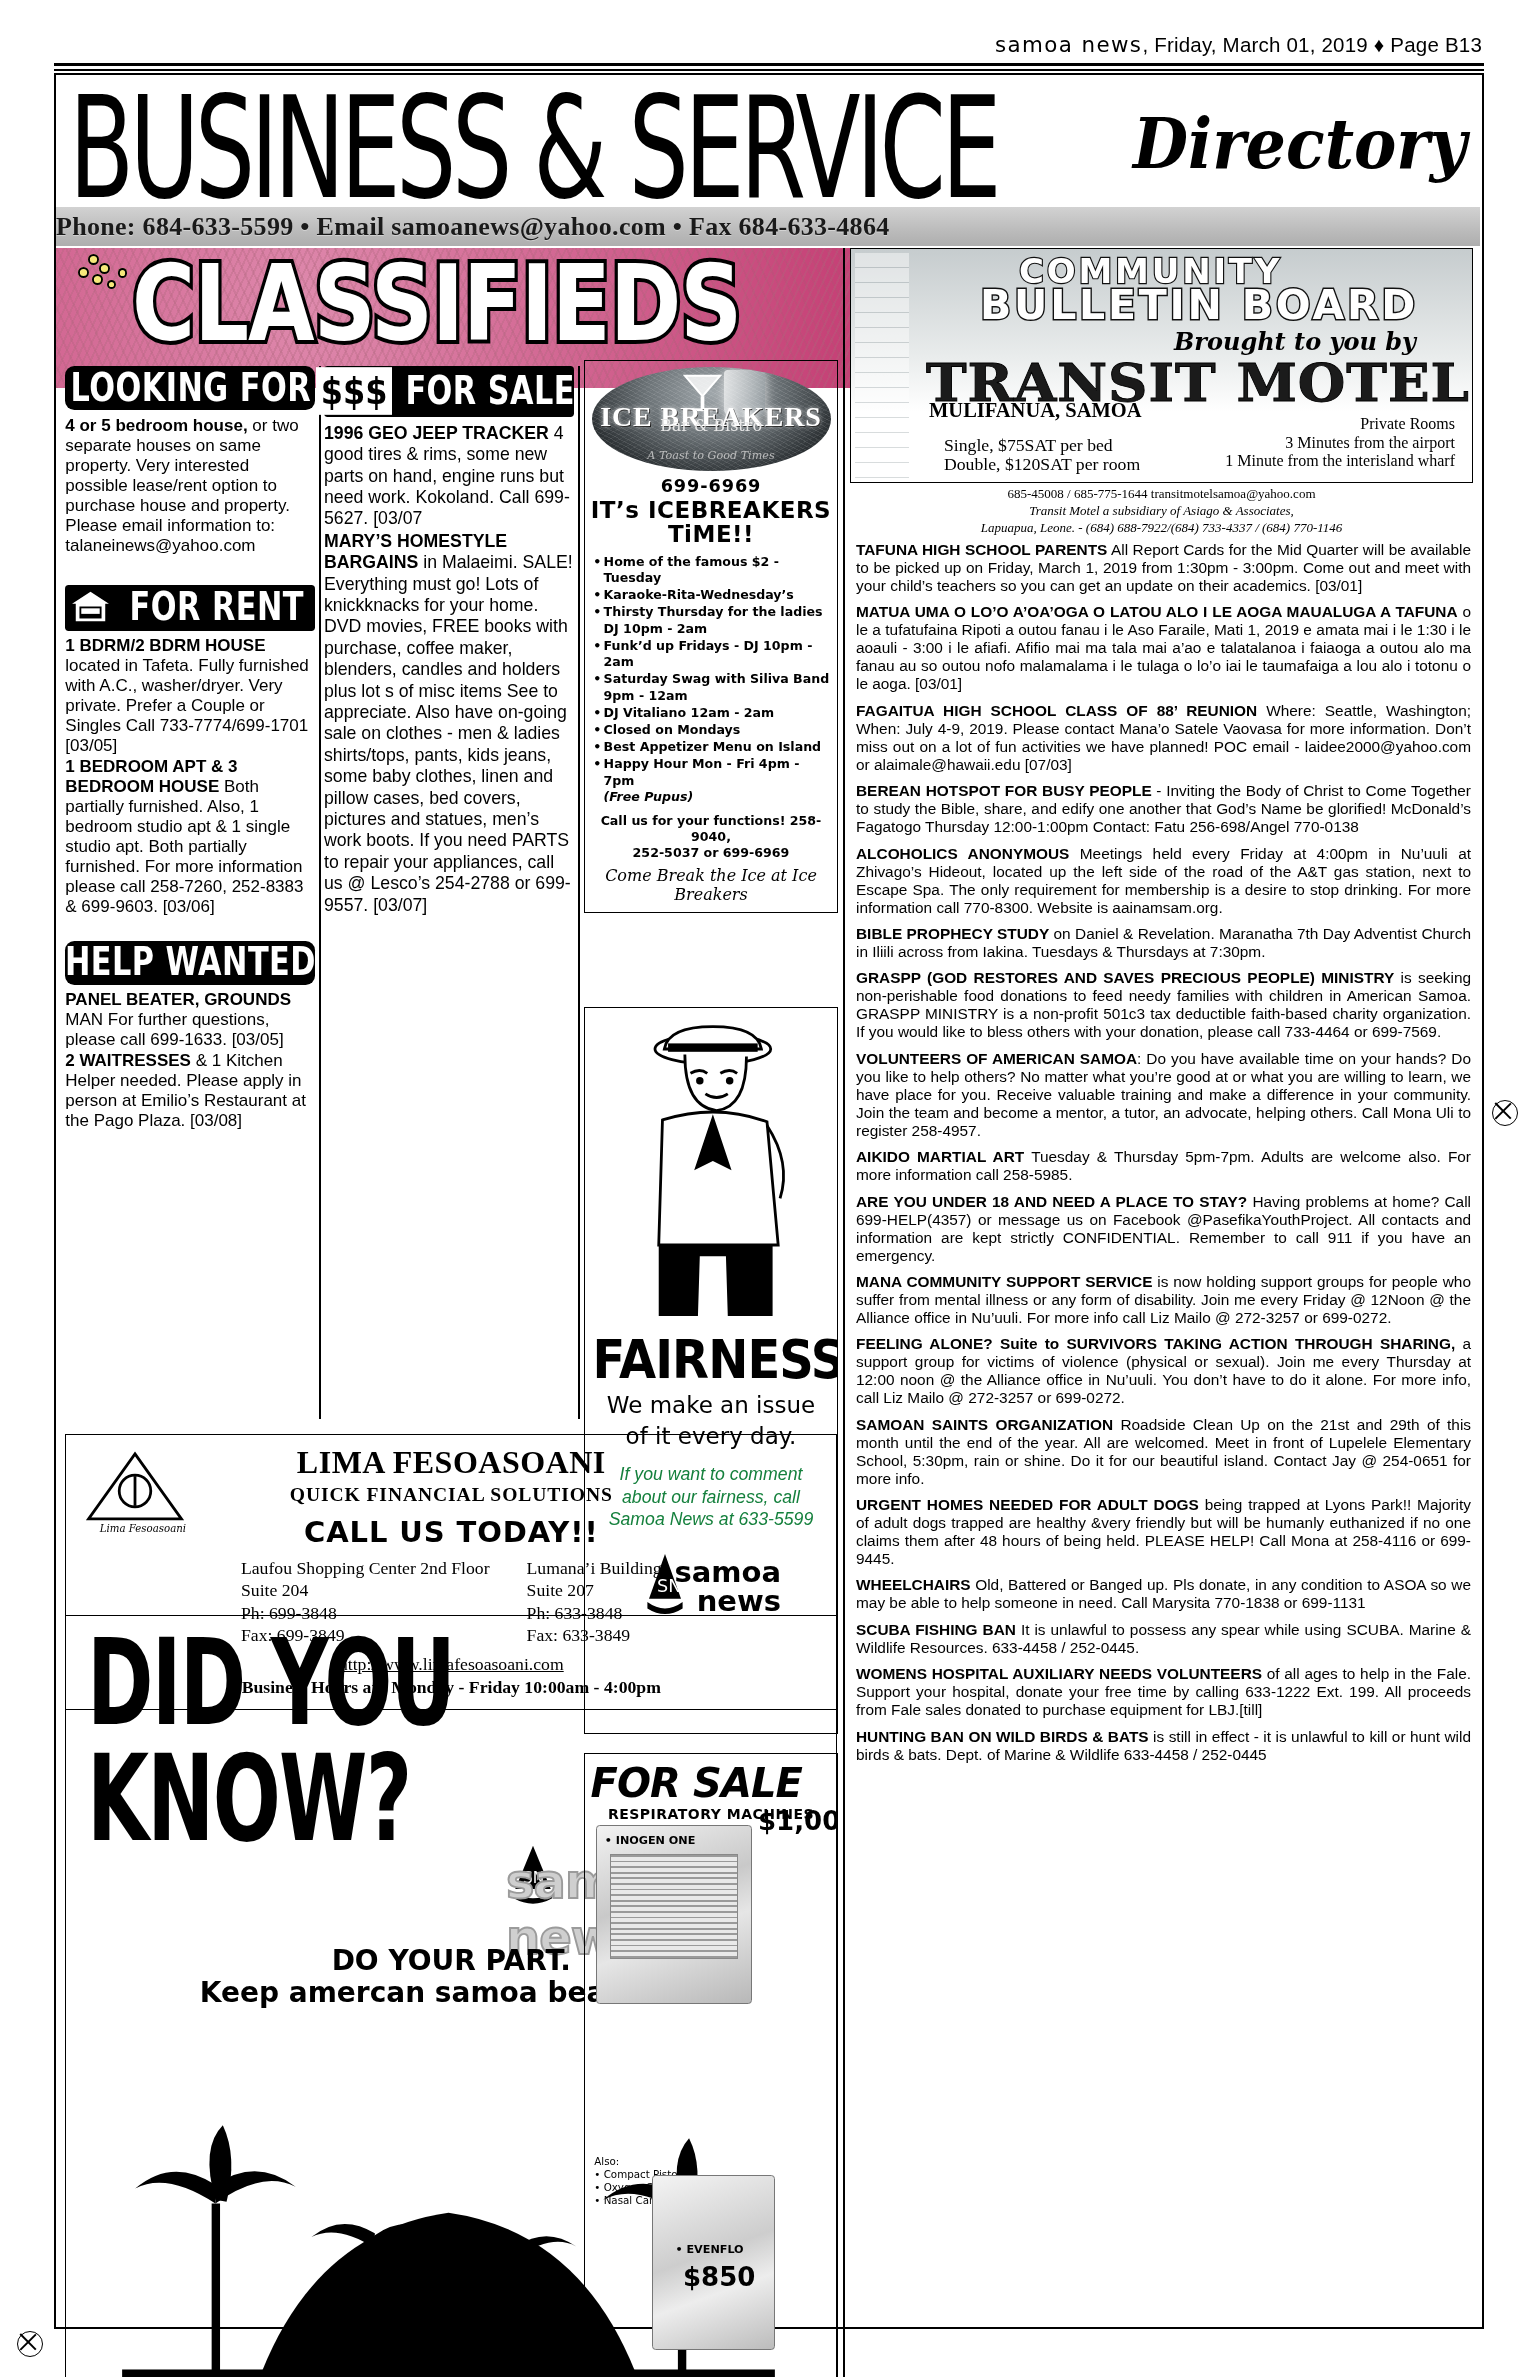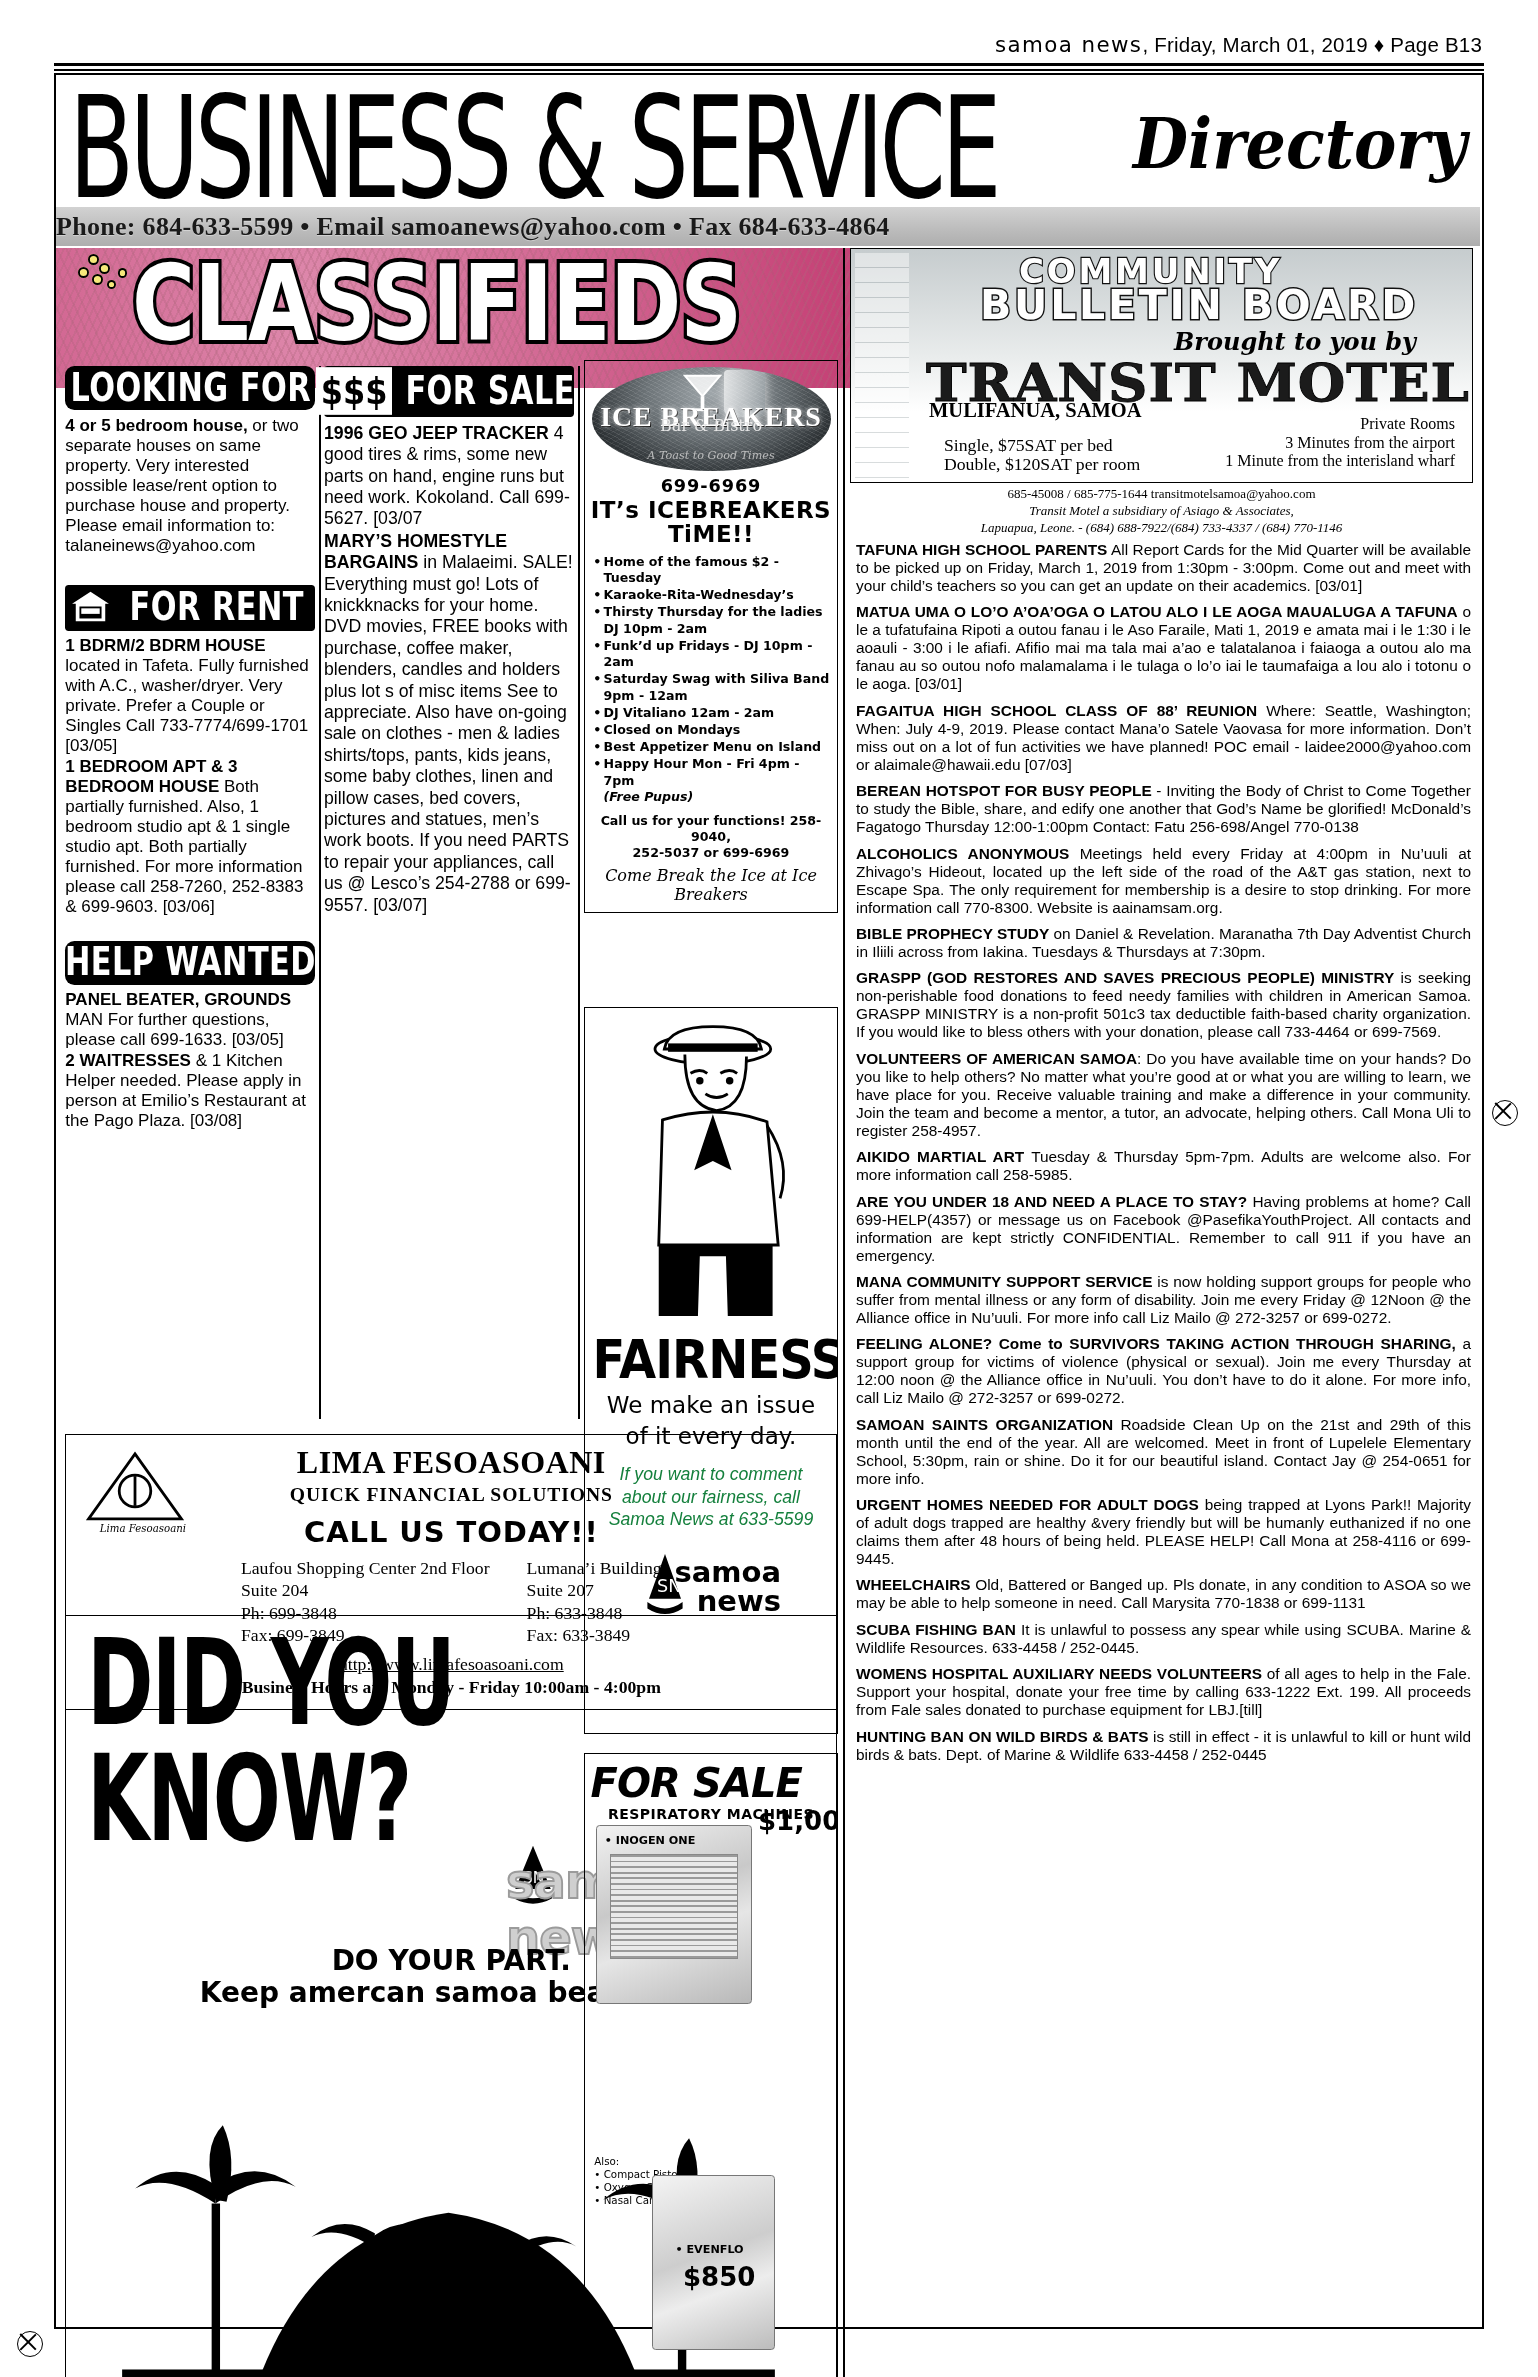--- a/index.html
+++ b/index.html
@@ -458,21 +458,21 @@
       <p class="bbitem"><b>MATUA UMA O LO’O A’OA’OGA O LATOU ALO I LE AOGA MAUALUGA A TAFUNA</b><span> o le a tufatufaina Ripoti a outou fanau i le Aso Faraile, Mati 1, 2019 e amata mai i le 1:30 i le aoauli - 3:00 i le afiafi.  Afifio mai ma tala mai a’ao e talatalanoa i faiaoga a outou alo ma fanau au so outou nofo malamalama i le tulaga o lo’o iai le taumafaiga a lou alo i totonu o le aoga. [03/01]</span></p>
       <p class="bbitem"><b>FAGAITUA HIGH SCHOOL CLASS OF 88’ REUNION</b><span> Where: Seattle, Washington; When: July 4-9, 2019. Please contact Mana’o Satele Vaovasa for more information. Don’t miss out on a lot of fun activities we have planned! POC email - laidee2000@yahoo.com or alaimale@hawaii.edu [07/03]</span></p>
       <p class="bbitem"><b>BEREAN HOTSPOT FOR BUSY PEOPLE</b><span> - Inviting the Body of Christ to Come Together to study the Bible, share, and edify one another that God’s Name be glorified! McDonald’s Fagatogo Thursday 12:00-1:00pm Contact: Fatu 256-698/Angel 770-0138</span></p>
       <p class="bbitem"><b>ALCOHOLICS ANONYMOUS</b><span> Meetings held every Friday at 4:00pm in Nu’uuli at Zhivago’s Hideout, located up the left side of the road of the A&amp;T gas station, next to Escape Spa.  The only requirement for membership is a desire to stop drinking.  For more information call 770-8300.  Website is aainamsam.org.</span></p>
       <p class="bbitem"><b>BIBLE PROPHECY STUDY</b><span> on Daniel &amp; Revelation.  Maranatha 7th Day Adventist Church in Iliili across from Iakina.  Tuesdays &amp; Thursdays at 7:30pm.</span></p>
       <p class="bbitem"><b>GRASPP (GOD RESTORES AND SAVES PRECIOUS PEOPLE) MINISTRY</b><span> is seeking non-perishable food donations to feed needy families with children in American Samoa.  GRASPP MINISTRY is a non-profit 501c3 tax deductible faith-based charity organization.  If you would like to bless others with your donation, please call 733-4464 or 699-7569.</span></p>
       <p class="bbitem"><b>VOLUNTEERS OF AMERICAN SAMOA</b><span>: Do you have available time on your hands? Do you like to help others? No matter what you’re good at or what you are willing to learn, we have place for you. Receive valuable training and make a difference in your community. Join the team and become a mentor, a tutor, an advocate, helping others. Call Mona Uli to register 258-4957.</span></p>
       <p class="bbitem"><b>AIKIDO MARTIAL ART</b><span> Tuesday &amp; Thursday 5pm-7pm. Adults are welcome also. For more information call 258-5985.</span></p>
       <p class="bbitem"><b>ARE YOU UNDER 18 AND NEED A PLACE TO STAY?</b><span> Having problems at home? Call 699-HELP(4357) or message us on Facebook @PasefikaYouthProject. All contacts and information are kept strictly CONFIDENTIAL. Remember to call 911 if you have an emergency.</span></p>
       <p class="bbitem"><b>MANA COMMUNITY SUPPORT SERVICE</b><span> is now holding support groups for people who suffer from mental illness or any form of disability.  Join me every Friday @ 12Noon @ the Alliance office in Nu’uuli.  For more info call Liz Mailo @ 272-3257 or 699-0272.</span></p>
-      <p class="bbitem"><b>FEELING ALONE? Come to SURVIVORS TAKING ACTION THROUGH SHARING,</b><span> a support group for victims of violence (physical or sexual). Join me every Thursday at 12:00 noon @ the Alliance office in Nu’uuli. You don’t have to do it alone.  For more info, call Liz Mailo @ 272-3257 or 699-0272.</span></p>
+      <p class="bbitem"><b>FEELING ALONE? Suite to SURVIVORS TAKING ACTION THROUGH SHARING,</b><span> a support group for victims of violence (physical or sexual). Join me every Thursday at 12:00 noon @ the Alliance office in Nu’uuli. You don’t have to do it alone.  For more info, call Liz Mailo @ 272-3257 or 699-0272.</span></p>
       <p class="bbitem"><b>SAMOAN SAINTS ORGANIZATION</b><span> Roadside Clean Up on the 21st and 29th of this month until the end of the year.  All are welcomed.  Meet  in front of Lupelele Elementary School, 5:30pm, rain or shine.  Do it for our beautiful island.  Contact Jay @ 254-0651 for more info.</span></p>
       <p class="bbitem"><b>URGENT HOMES NEEDED FOR ADULT DOGS</b><span> being trapped at Lyons Park!! Majority of adult dogs trapped are healthy &amp;very friendly but will be humanly euthanized if no one claims them after 48 hours of being held. PLEASE HELP! Call Mona at 258-4116 or 699-9445.</span></p>
       <p class="bbitem"><b>WHEELCHAIRS</b><span> Old, Battered or Banged up. Pls donate, in any condition to ASOA so we may be able to help someone in need. Call Marysita 770-1838 or 699-1131</span></p>
       <p class="bbitem"><b>SCUBA FISHING BAN</b><span> It is unlawful to possess any spear while using SCUBA. Marine &amp; Wildlife Resources. 633-4458 / 252-0445.</span></p>
       <p class="bbitem"><b>WOMENS HOSPITAL AUXILIARY NEEDS VOLUNTEERS</b><span> of all ages to help in the Fale.  Support your hospital, donate your free time by calling 633-1222 Ext. 199. All proceeds from Fale sales donated to purchase equipment for LBJ.[till]</span></p>
       <p class="bbitem"><b>HUNTING BAN ON WILD BIRDS &amp; BATS</b><span> is still in effect - it is unlawful to kill or hunt wild birds &amp; bats. Dept. of Marine &amp; Wildlife 633-4458 / 252-0445</span></p>
     </div>
 
   </div>
 

